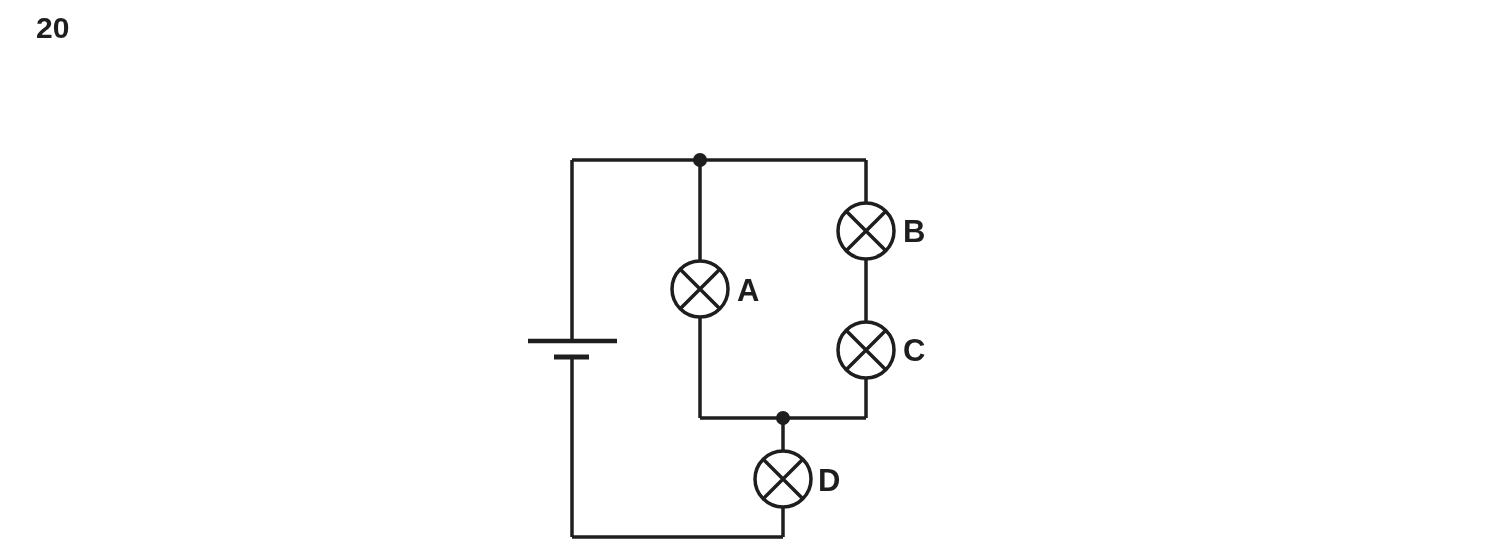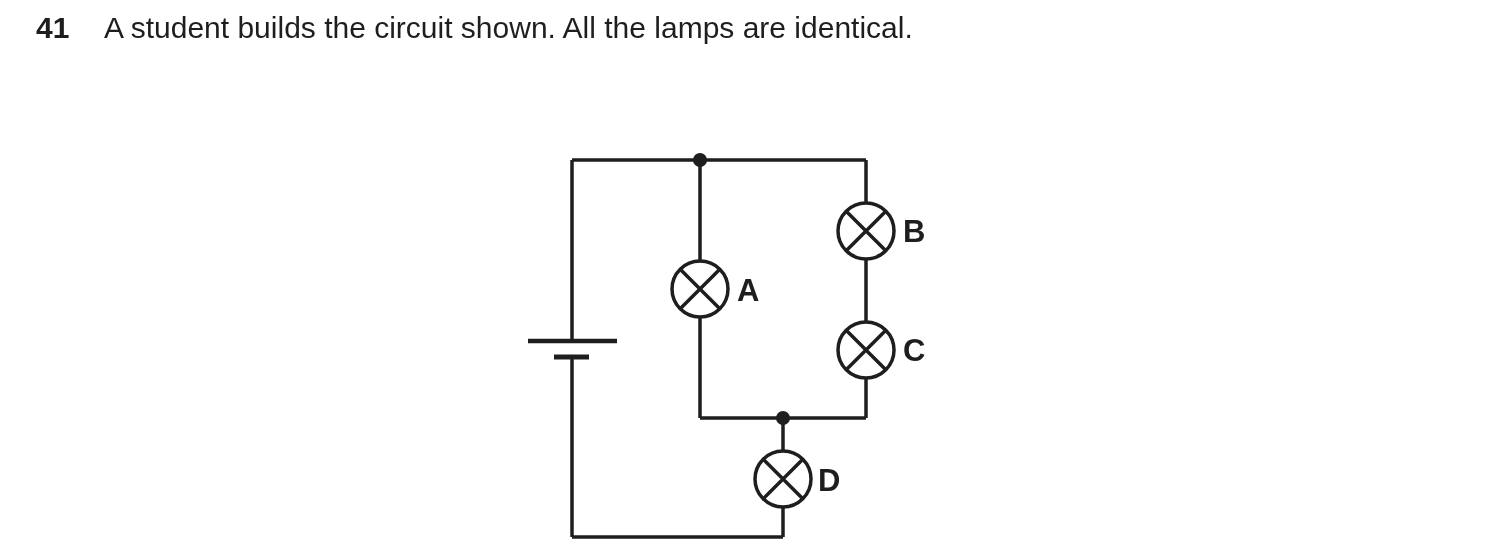--- a/index.html
+++ b/index.html
@@ -63,23 +63,22 @@
     font-size: 31px;
     font-weight: 700;
     fill: var(--ink, #1e1e1e);
   }
 </style>
 </head>
 <body>
 
 <div style="width:1500px;height:552px;position:relative;">
 
-  <span class="q-num">41</span>
+  <span class="q-num">20</span>
 
-  <span class="q-line1">A student builds the circuit shown. All the lamps are identical.</span>
 
 
   <svg class="circuit" viewBox="0 0 1500 552" xmlns="http://www.w3.org/2000/svg">
 
     <path class="wire" d="M 572 160 H 866"></path>
     <path class="wire" d="M 572 160 V 341"></path>
     <path class="wire" d="M 572 357 V 537"></path>
     <path class="wire" d="M 572 537 H 783"></path>
     <path class="wire" d="M 700 160 V 262"></path>
     <path class="wire" d="M 700 316 V 418"></path>

